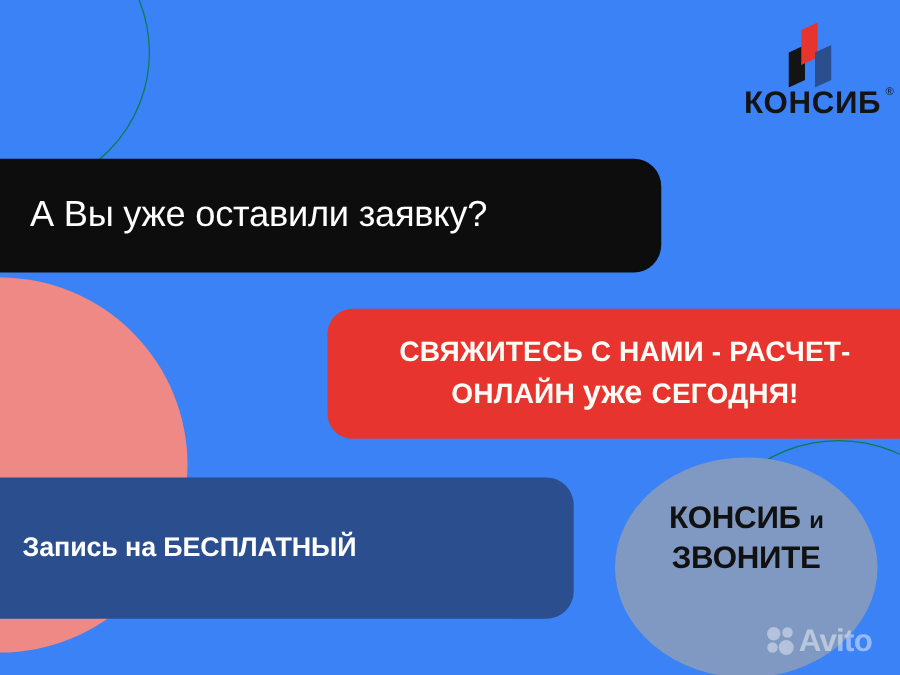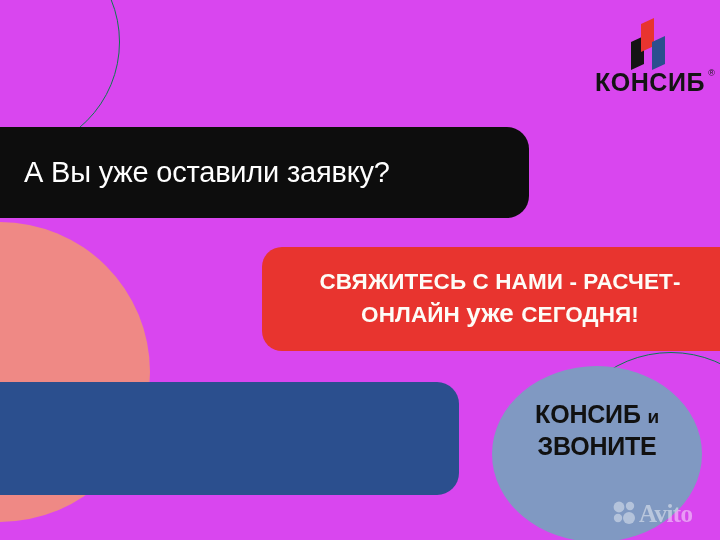--- a/index.html
+++ b/index.html
@@ -4,21 +4,21 @@
 <style>
   html, body {
     margin: 0;
     padding: 0;
     background: #ffffff;
   }
   #poster {
     position: relative;
     width: 720px;
     height: 540px;
-    background: #d946ef;
+    background: #3b82f6;
     overflow: hidden;
     font-family: "Liberation Sans", sans-serif;
   }
 
   
   .deco-green-ring-tl {
     position: absolute;
     left: -104px;
     top: -70px;
     width: 224px;
@@ -183,21 +183,20 @@
   }
 
   
   .avito {
     position: absolute;
     left: 612px;
     top: 500px;
     display: flex;
     align-items: center;
     opacity: 0.45;
-    font-family: Liberation Serif, serif;
   }
   .avito-word {
     color: #ffffff;
     font-size: 25px;
     font-weight: bold;
     letter-spacing: -0.6px;
     line-height: 1;
     margin-left: 1px;
     text-shadow: 0 0 1px rgba(140,150,170,0.8);
   }
@@ -227,20 +226,21 @@
   <div class="banner banner-black">
     <div class="line">А Вы уже оставили заявку?</div>
   </div>
 
   <div class="banner banner-red">
     <div class="line">СВЯЖИТЕСЬ С НАМИ - РАСЧЕТ-</div>
     <div class="line"><span>ОНЛАЙН </span><span class="small">уже </span><span>СЕГОДНЯ!</span></div>
   </div>
 
   <div class="banner banner-blue">
+    <div class="line">Запись на БЕСПЛАТНЫЙ</div>
   </div>
 
   <div class="circle-text">
     <div><span>КОНСИБ </span><span class="small">и</span></div>
     <div>ЗВОНИТЕ</div>
   </div>
 
   <div class="avito">
     <svg width="26" height="26" viewBox="0 0 26 26" xmlns="http://www.w3.org/2000/svg">
       <circle cx="7" cy="7" r="5.4" fill="#ffffff" opacity="0.9"></circle>

